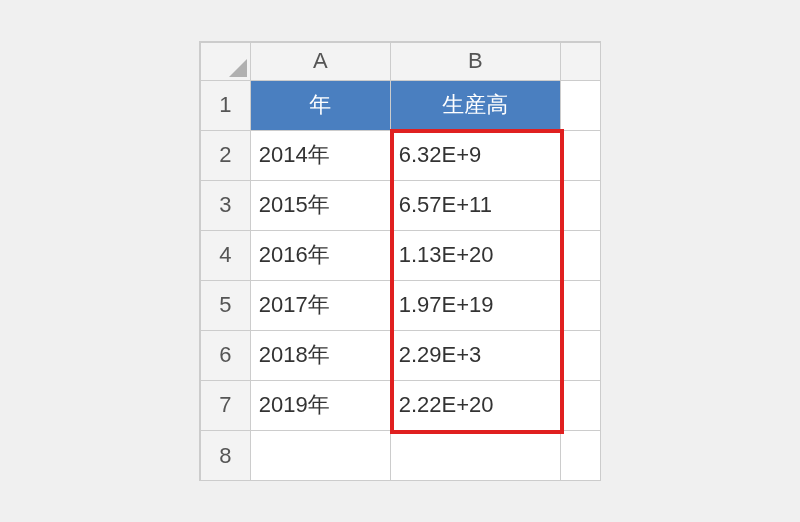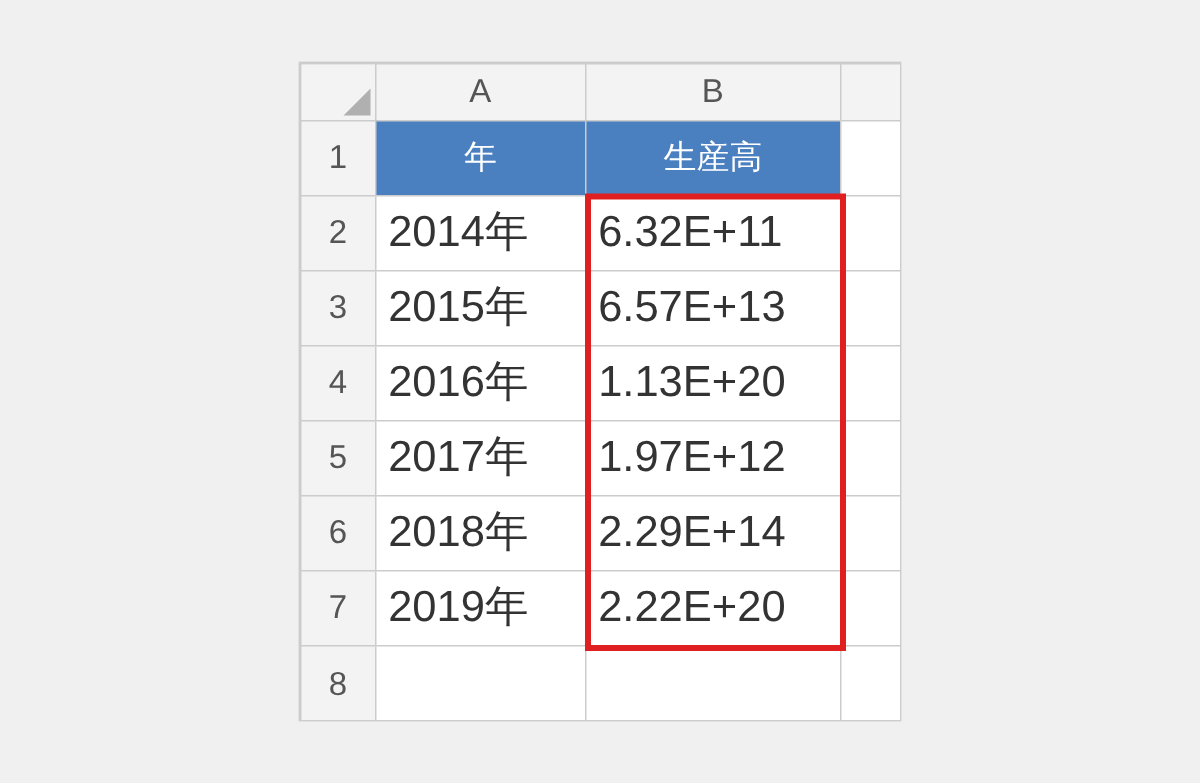--- a/index.html
+++ b/index.html
@@ -57,21 +57,21 @@
       background: #f3f3f3;
       color: #555;
       font-size: 22px;
       text-align: center;
       border: 1px solid #ccc;
       width: 50px;
       font-weight: normal;
     }
     td.data-cell {
       border: 1px solid #ccc;
-      font-size: 29px;
+      font-size: 22px;
       color: #333;
       padding: 0 8px;
       height: 50px;
       text-align: left;
       vertical-align: middle;
     }
     td.header-data {
       background: #4a7fc0;
       color: #fff;
       font-size: 22px;
@@ -113,45 +113,45 @@
     </tr>
     <tr>
       <th class="row-header">1</th>
       <td class="header-data">年</td>
       <td class="header-data">生産高</td>
       <td class="empty-extra"></td>
     </tr>
     <tr>
       <th class="row-header">2</th>
       <td class="data-cell">2014年</td>
-      <td class="data-cell">6.32E+11</td>
+      <td class="data-cell">6.32E+9</td>
       <td class="empty-extra"></td>
     </tr>
     <tr>
       <th class="row-header">3</th>
       <td class="data-cell">2015年</td>
-      <td class="data-cell">6.57E+13</td>
+      <td class="data-cell">6.57E+11</td>
       <td class="empty-extra"></td>
     </tr>
     <tr>
       <th class="row-header">4</th>
       <td class="data-cell">2016年</td>
       <td class="data-cell">1.13E+20</td>
       <td class="empty-extra"></td>
     </tr>
     <tr>
       <th class="row-header">5</th>
       <td class="data-cell">2017年</td>
-      <td class="data-cell">1.97E+12</td>
+      <td class="data-cell">1.97E+19</td>
       <td class="empty-extra"></td>
     </tr>
     <tr>
       <th class="row-header">6</th>
       <td class="data-cell">2018年</td>
-      <td class="data-cell">2.29E+14</td>
+      <td class="data-cell">2.29E+3</td>
       <td class="empty-extra"></td>
     </tr>
     <tr>
       <th class="row-header">7</th>
       <td class="data-cell">2019年</td>
       <td class="data-cell">2.22E+20</td>
       <td class="empty-extra"></td>
     </tr>
     <tr class="last-row">
       <th class="row-header">8</th>

